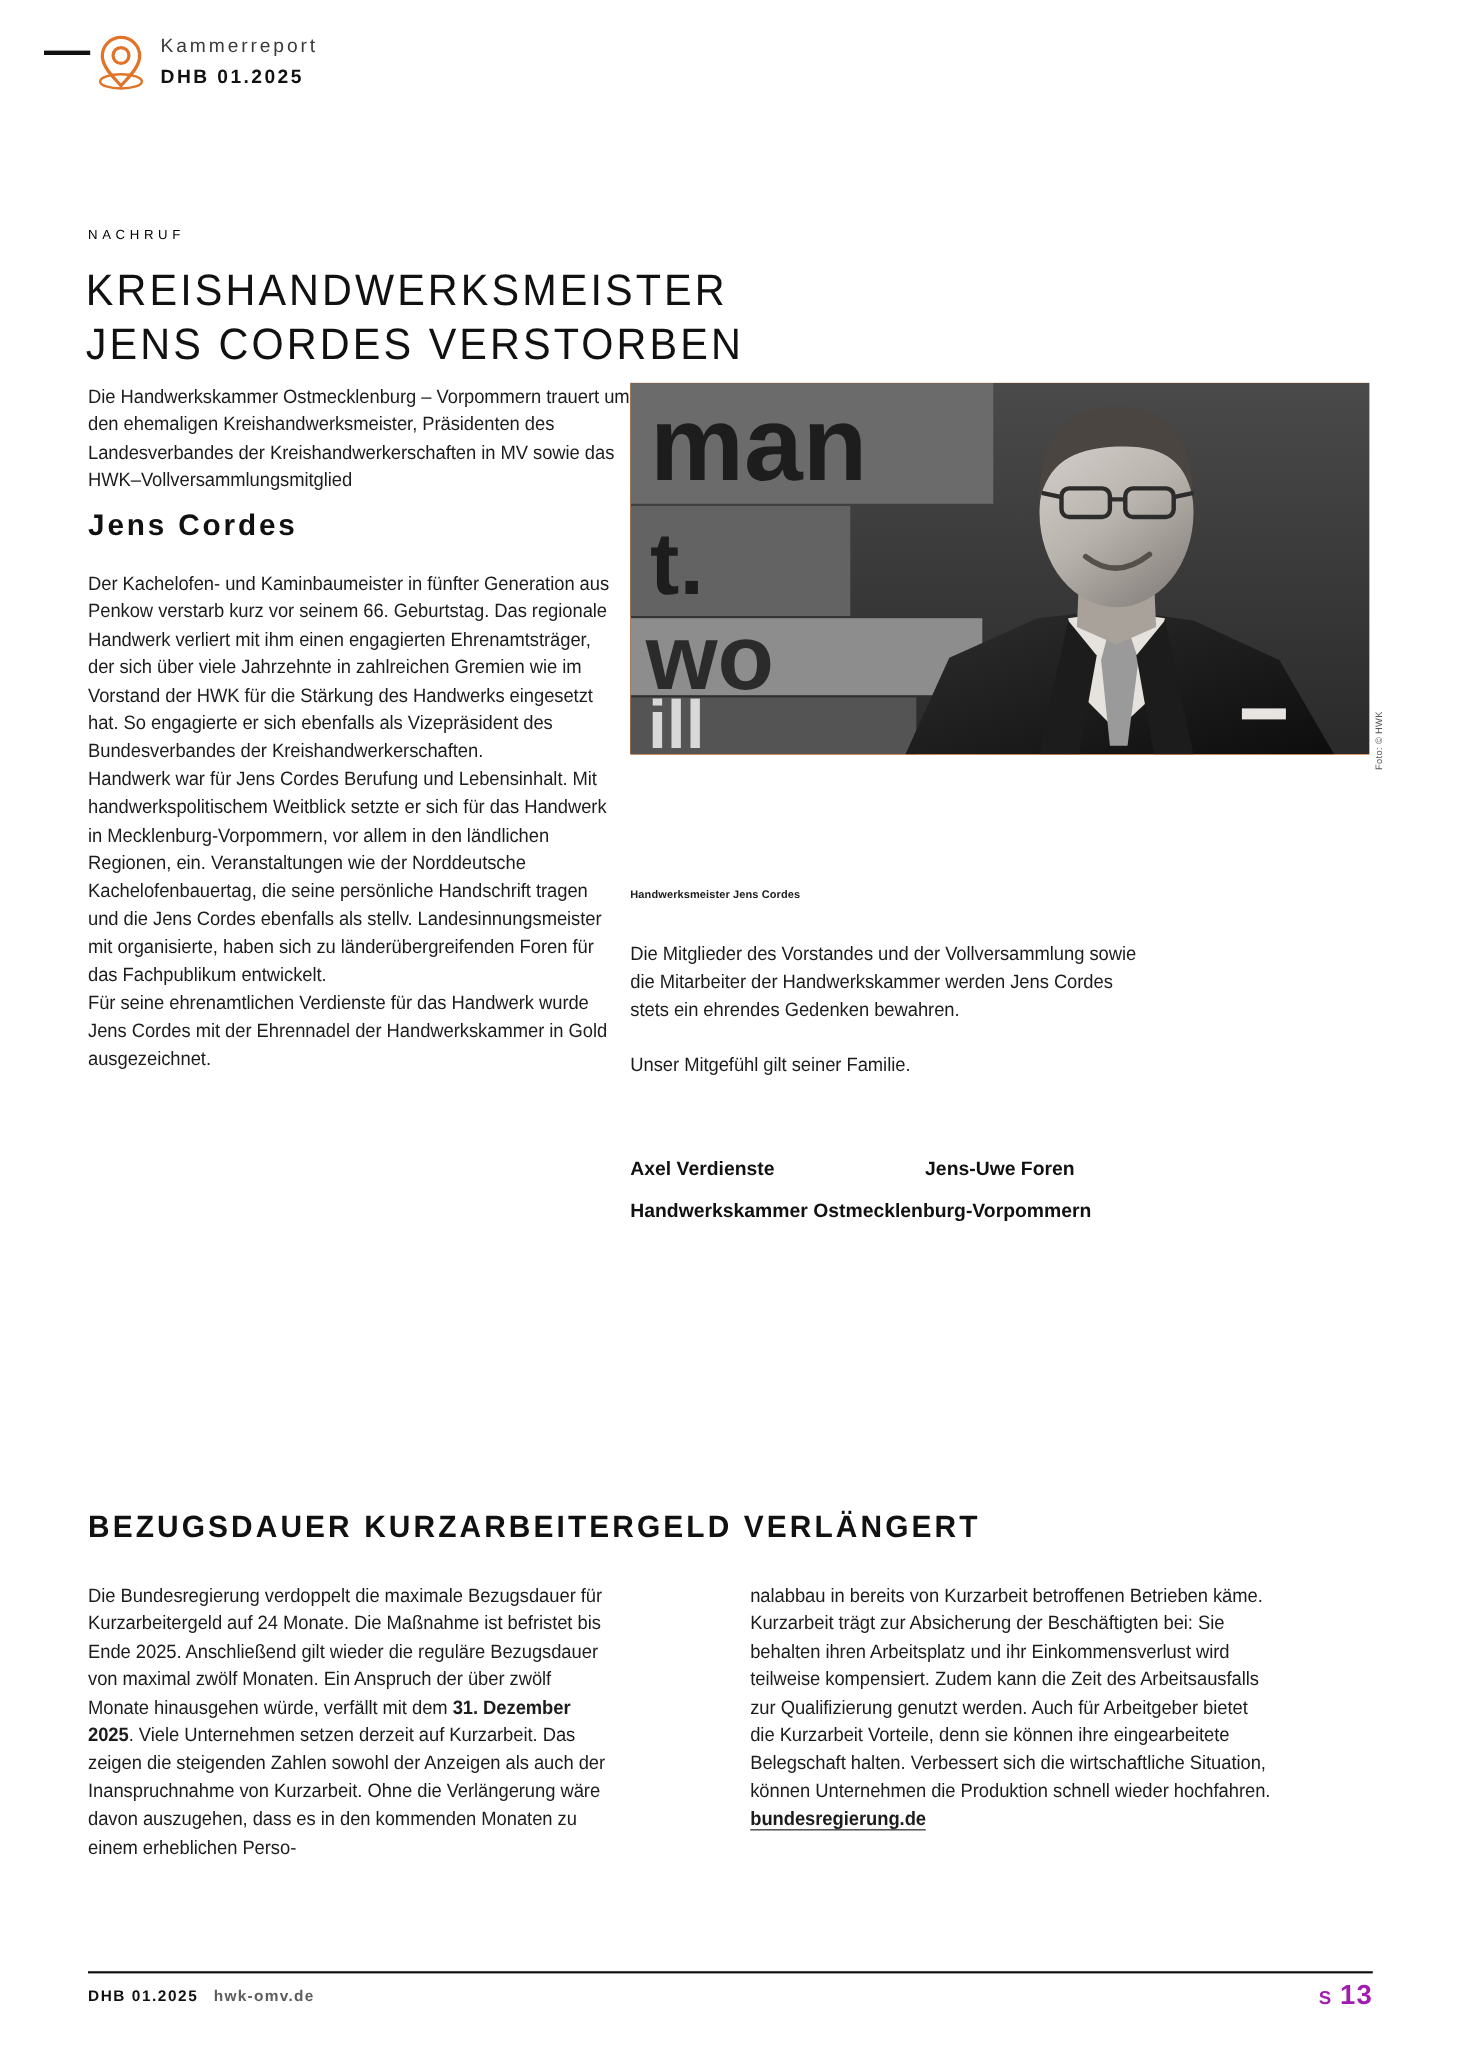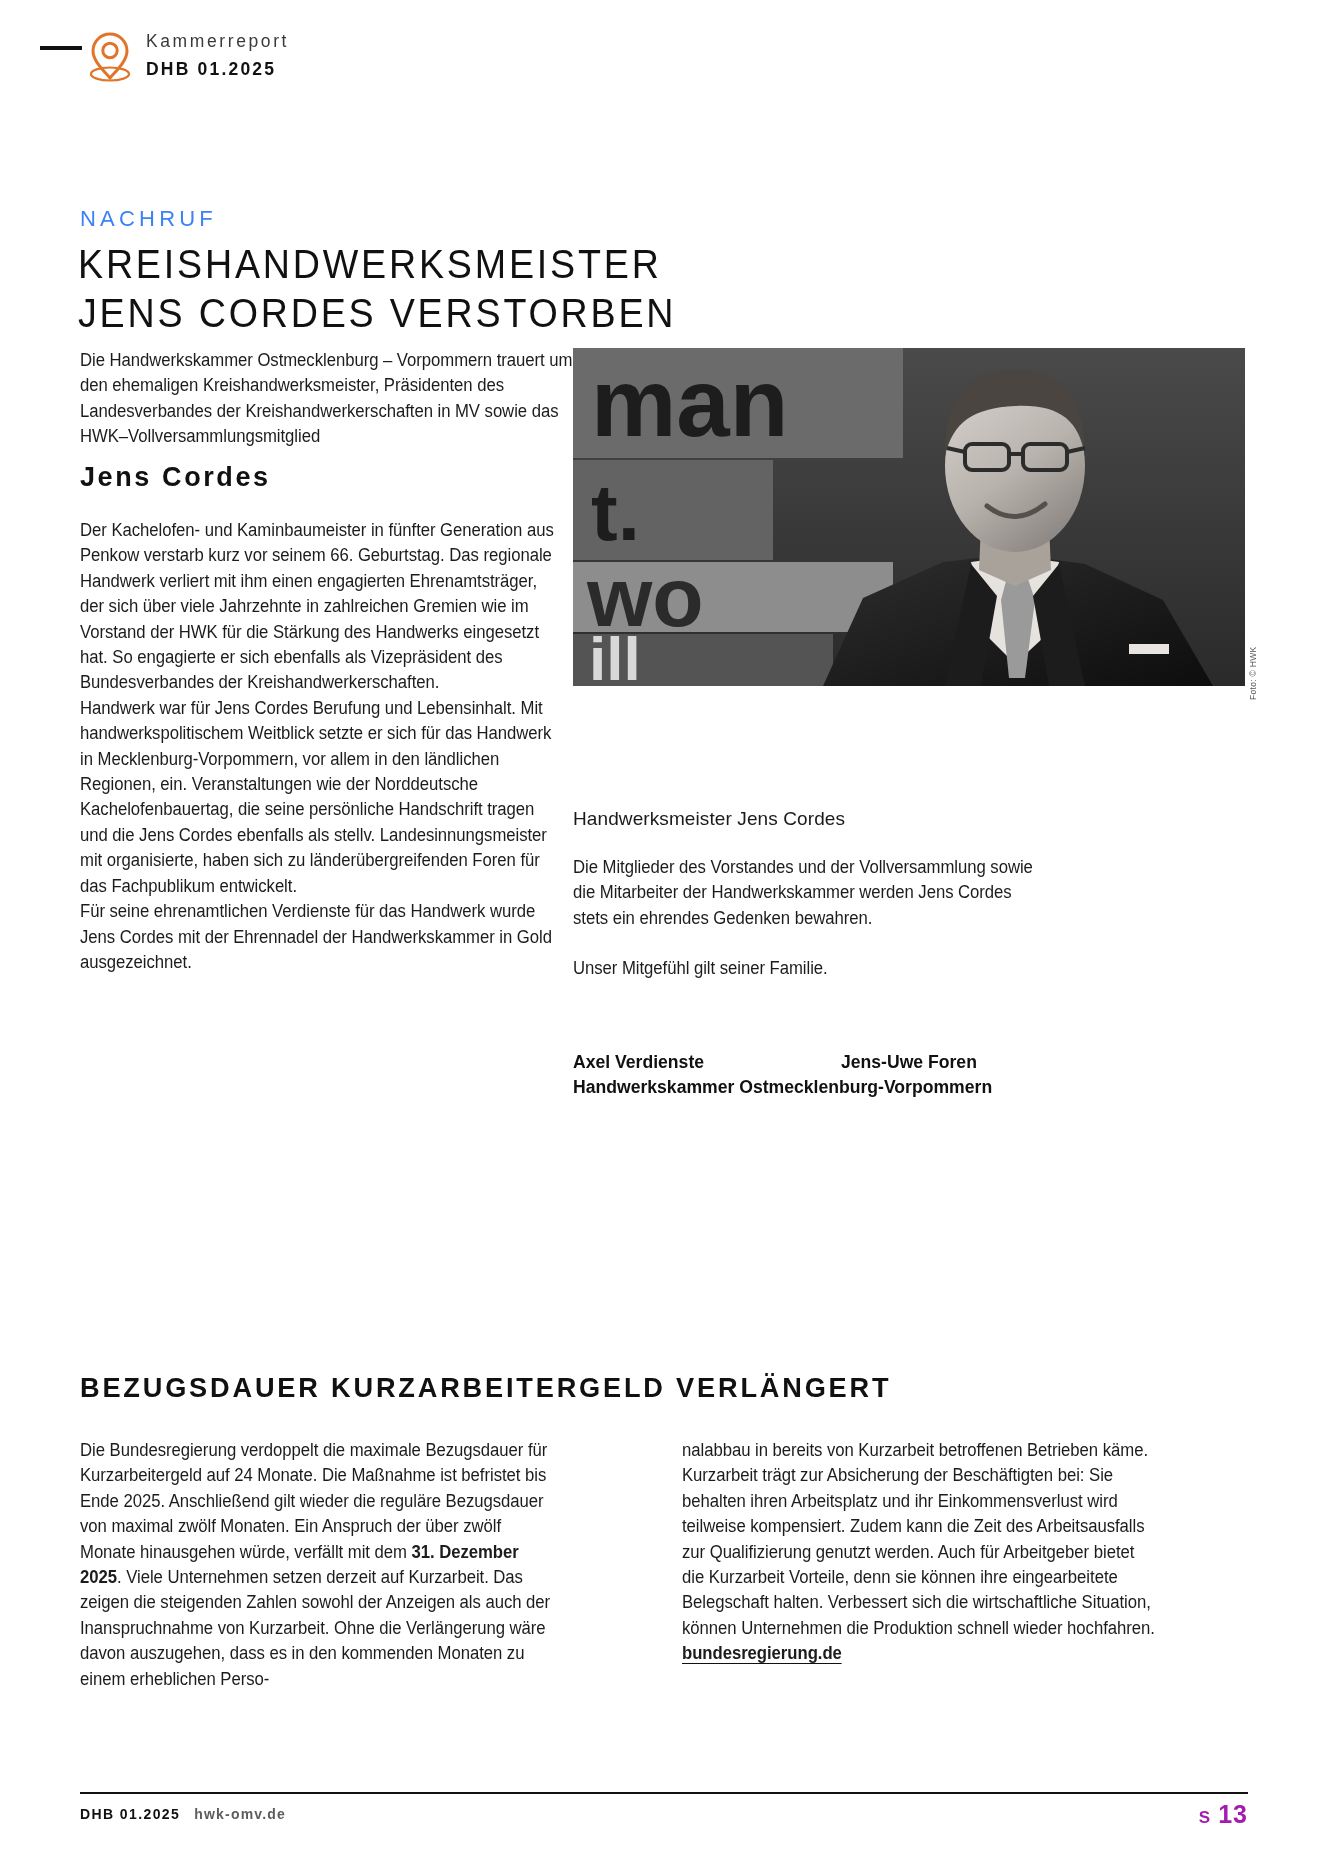--- a/index.html
+++ b/index.html
@@ -41,21 +41,21 @@
     font-weight:400; line-height:22px; white-space:nowrap;
   }
   .runhead-line2 {
     font-size:17.5px; letter-spacing:2.2px; color:#111;
     font-weight:700; line-height:24px; margin-top:5px; white-space:nowrap;
   }
 
   
   .kicker {
     position:absolute; left:80px; top:206px;
-    font-size:22px; letter-spacing:4.2px; color:#3b82f6;
+    font-size:12px; letter-spacing:4.2px; color:#000000;
     font-weight:400;
   }
   .headline {
     position:absolute; left:78px; top:240px;
     width:760px;
     font-size:40px; line-height:49px;
     letter-spacing:3.0px;
     font-weight:400; color:#111;
     font-family:"Liberation Sans", sans-serif;
     transform:scaleX(0.94); transform-origin:left top;
@@ -95,38 +95,38 @@
     background:#f97316;
   }
   .photo-credit {
     position:absolute; left:1248px; top:700px;
     font-size:8.5px; color:#555;
     transform:rotate(-90deg); transform-origin:left top;
     white-space:nowrap; letter-spacing:0.3px;
   }
   .photo-caption {
     position:absolute; left:573px; top:808px;
-    font-size:19px; font-weight:400; color:#1a1a1a;
+    font-size:10px; font-weight:700; color:#1a1a1a;
     letter-spacing:0.1px;
   }
 
   .col-right {
     position:absolute; left:573px; top:855px; width:500px;
   }
   .col-right p { margin:0 0 25px 0; }
 
   
   .sig {
     position:absolute; left:573px; top:1050px;
     width:560px;
     font-size:17.6px; font-weight:700; line-height:25px; color:#111;
   }
   .sig-row { position:relative; height:25px; }
   .sig-right { position:absolute; left:268px; top:0; }
-  .sig-full { margin-top:0px; }
+  .sig-full { margin-top:13px; }
 
   
   .headline2 {
     position:absolute; left:80px; top:1372px;
     font-size:28px; letter-spacing:2.9px; font-weight:700; color:#111;
     white-space:nowrap;
     transform:scaleX(0.97); transform-origin:left top;
   }
   .a2-left  { position:absolute; left:80px;  top:1438px; width:500px; }
   .a2-right { position:absolute; left:682px; top:1438px; width:500px; }

